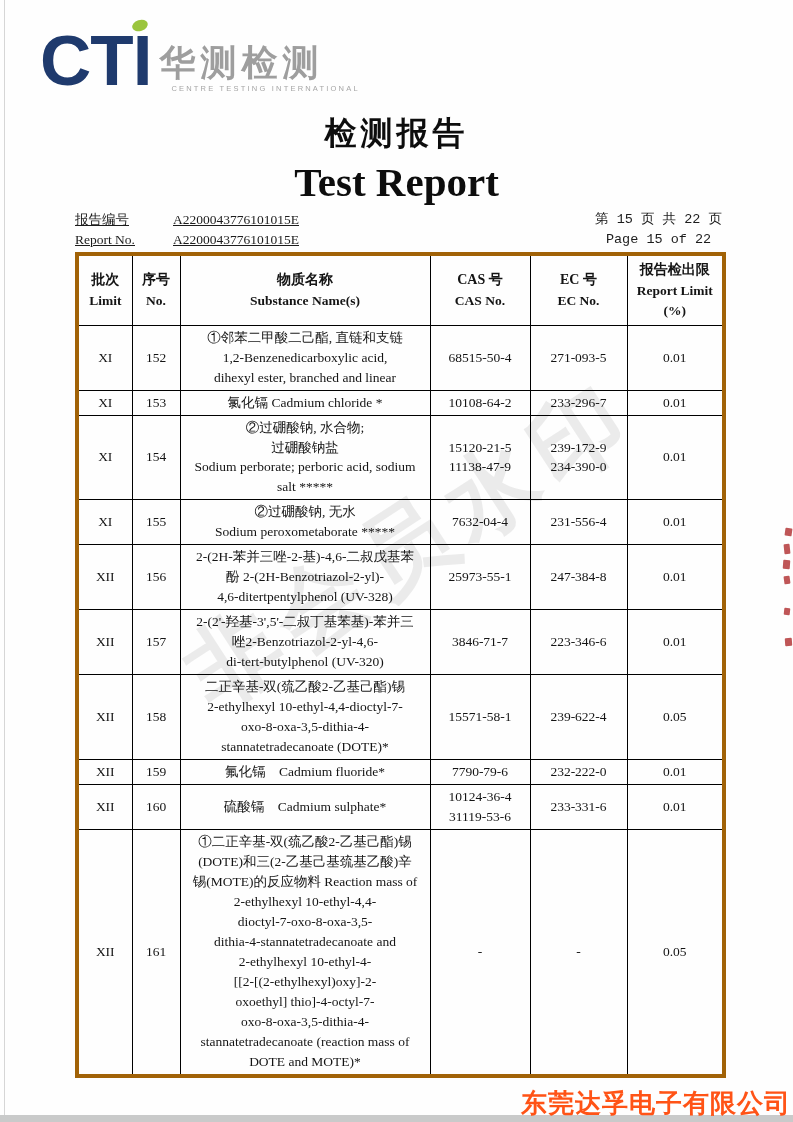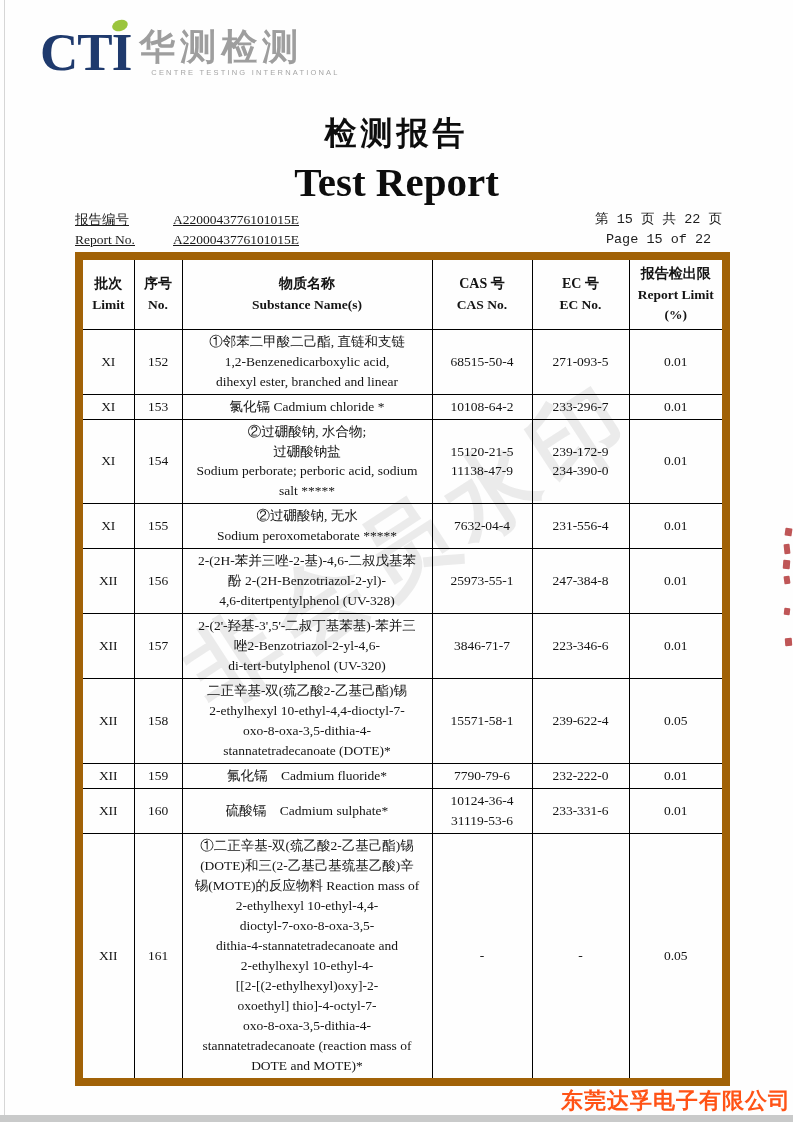--- a/index.html
+++ b/index.html
@@ -12,22 +12,22 @@
     overflow:hidden;
     font-family:"Liberation Serif", serif;
     color:#1c1c1c;
   }
   .page-edge-left { position:absolute; left:4px; top:0; width:1px; height:100%; background:#d6d6d6; }
   .page-edge-bottom { position:absolute; left:0; bottom:0; width:100%; height:7px; background:#c9caca; }
 
   
   .logo { position:absolute; left:40px; top:28px; display:flex; align-items:flex-end; }
   .logo-cti {
-    font-family:Liberation Serif, serif;
-    font-weight:700; font-size:53px; line-height:0.92;
+    font-family:Liberation Sans, sans-serif;
+    font-weight:700; font-size:71px; line-height:0.92;
     color:#1f3a6d; letter-spacing:-1px; position:relative;
   }
   .logo-dot {
     position:absolute; right:3px; top:-8px;
     width:16px; height:11px; background:#9bc53d;
     border-radius:50%; transform:rotate(-18deg);
   }
   .logo-right { margin-left:8px; padding-bottom:0; }
   .logo-cn {
     font-family:"Liberation Sans", sans-serif;
@@ -65,29 +65,29 @@
   .seal-fragments i:nth-child(1){ left:4px; top:8px;  width:7px; height:8px;  transform:rotate(8deg); }
   .seal-fragments i:nth-child(2){ left:3px; top:24px; width:6px; height:10px; transform:rotate(-6deg); }
   .seal-fragments i:nth-child(3){ left:2px; top:40px; width:7px; height:9px;  transform:rotate(4deg); }
   .seal-fragments i:nth-child(4){ left:3px; top:56px; width:6px; height:8px;  transform:rotate(-8deg); }
   .seal-fragments i:nth-child(5){ left:3px; top:88px; width:6px; height:7px;  transform:rotate(6deg); }
   .seal-fragments i:nth-child(6){ left:4px; top:118px;width:7px; height:8px;  transform:rotate(-4deg); }
 
   .company-stamp {
     position:absolute; right:2px; top:1086px; z-index:4;
     font-family:"Liberation Sans", sans-serif;
-    font-size:22px; font-weight:700; letter-spacing:1px;
+    font-size:26px; font-weight:700; letter-spacing:1px;
     color:#ff5316; white-space:nowrap;
   }
 
   
   .tbl-wrap { position:absolute; left:75px; top:252px; width:647px; z-index:1; }
   table.substances {
     width:647px; border-collapse:collapse; table-layout:fixed;
-    border:8px solid #a16207;
+    border:4px solid #a16207;
     font-size:13.5px; line-height:1.48; color:#141414;
   }
   table.substances th, table.substances td {
     border:1px solid #000; text-align:center; vertical-align:middle;
     padding:2px 2px;
   }
   table.substances th { border-bottom:1.5px solid #000; font-weight:700; padding:4px 1px; }
   th .h-cn { display:block; font-size:14px; }
   th .h-en { display:block; white-space:pre-line; }
   td { white-space:pre-line; }

